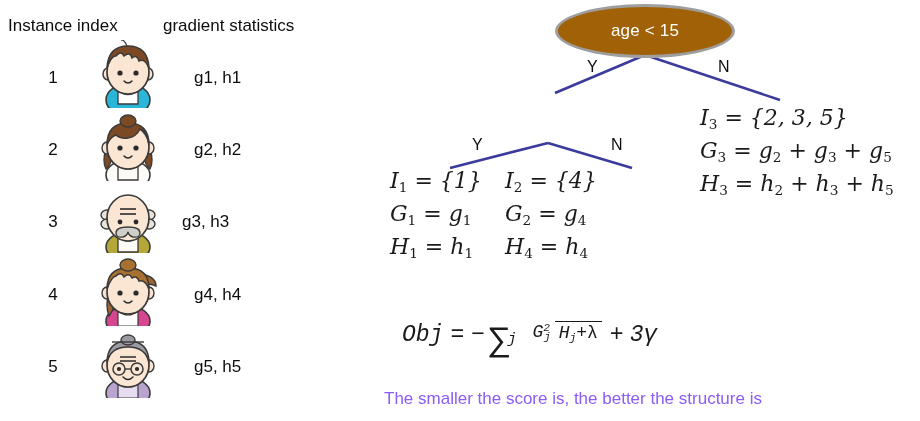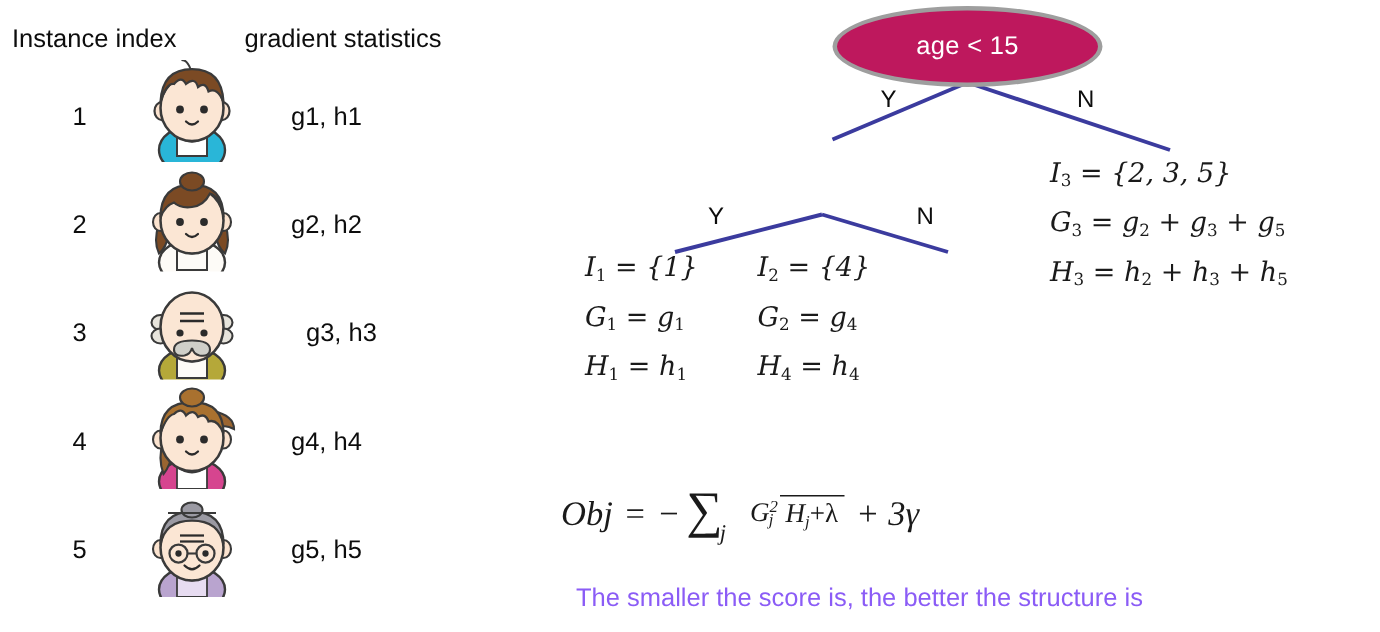--- a/index.html
+++ b/index.html
@@ -53,21 +53,21 @@
   
   #tree-layer {
     position: absolute;
     left: 0; top: 0;
     width: 920px; height: 421px;
     pointer-events: none;
   }
   .node-ellipse {
     position: absolute;
     border-radius: 50%;
-    background: #be185d;
+    background: #a16207;
     border: 3px solid #9e9e9e;
     box-sizing: border-box;
     display: flex;
     align-items: center;
     justify-content: center;
     color: #ffffff;
     font-size: 17px;
     font-family: "Liberation Sans", sans-serif;
     letter-spacing: 0.2px;
   }
@@ -80,33 +80,33 @@
     color: #0d0d0d;
     font-family: "Liberation Sans", sans-serif;
   }
   sub  { font-size: 0.62em; font-style: normal; vertical-align: -0.28em; }
   sup  { font-size: 0.62em; font-style: normal; vertical-align: 0.5em; }
   sub.it, sup.it { font-style: italic; }
 
   .mblock { position: absolute; }
   .mline { display: block; height: 33px; white-space: nowrap;
            font-family: "DejaVu Serif", serif; font-style: italic;
-           font-size: 18px; color: #1a1a1a; }
+           font-size: 22px; color: #1a1a1a; }
 
   #grp-I1 { left: 390px; top: 168px; }
   #grp-I2 { left: 505px; top: 168px; }
   #grp-I3 { left: 700px; top: 105px; }
 
   
   #obj-eq {
     position: absolute;
-    left: 374px; top: 322px;
+    left: 402px; top: 322px;
     display: flex;
-    align-items: flex-end;
-    font-family: Liberation Serif, serif;
+    align-items: flex-start;
+    font-family: Liberation Mono, monospace;
     font-style: italic;
     font-size: 23px;
     color: #1a1a1a;
     white-space: nowrap;
   }
   #obj-eq .sigma {
     font-style: normal;
     font-size: 34px;
     line-height: 1;
     position: relative;
@@ -203,21 +203,21 @@
         <ellipse cx="53" cy="30" rx="6" ry="5" fill="#e7e4dc" stroke="#3a3a3a" stroke-width="1.4"></ellipse>
         <ellipse cx="53" cy="39" rx="6" ry="5" fill="#e7e4dc" stroke="#3a3a3a" stroke-width="1.4"></ellipse>
         <ellipse cx="32" cy="33" rx="21" ry="23" fill="#fbe6d4" stroke="#3a3a3a" stroke-width="1.7"></ellipse>
         <line x1="24" y1="24" x2="40" y2="24" stroke="#2b2b2b" stroke-width="1.6"></line>
         <line x1="24" y1="29" x2="40" y2="29" stroke="#2b2b2b" stroke-width="1.6"></line>
         <circle cx="24" cy="37" r="2.4" fill="#2b2b2b"></circle>
         <circle cx="40" cy="37" r="2.4" fill="#2b2b2b"></circle>
         <path d="M32 42 q-12 0 -12 6 q0 5 7 4 q4 -1 5 -5 q1 4 5 5 q7 1 7 -4 q0 -6 -12 -6 z" fill="#cfcfc9" stroke="#3a3a3a" stroke-width="1.4"></path>
       </svg>
     </div>
-    <div class="row-stats" style="left:204px; top:212px;text-align:center;">g3, h3</div>
+    <div class="row-stats" style="left:182px; top:212px;text-align:center;">g3, h3</div>
   </div>
 
   <div>
     <div class="row-index" style="left:38px; top:285px;">4</div>
     <div class="avatar" style="left:96px; top:258px;">
       <svg viewBox="0 0 64 68" width="64" height="68">
         <ellipse cx="32" cy="63" rx="22" ry="15" fill="#d6458f" stroke="#3a3a3a" stroke-width="1.6"></ellipse>
         <path d="M22 53 q10 8 20 0 l0 15 l-20 0 z" fill="#ffffff" stroke="#3a3a3a" stroke-width="1.2"></path>
         <path d="M46 16 q14 3 14 12 q-6 -3 -9 -1 q4 4 3 8 q-5 -7 -11 -8 z" fill="#9a6531" stroke="#3a3a3a" stroke-width="1.4"></path>
         <path d="M13 34 q-4 14 0 24 q5 -6 6 -16 z" fill="#9a6531" stroke="#3a3a3a" stroke-width="1.4"></path>

